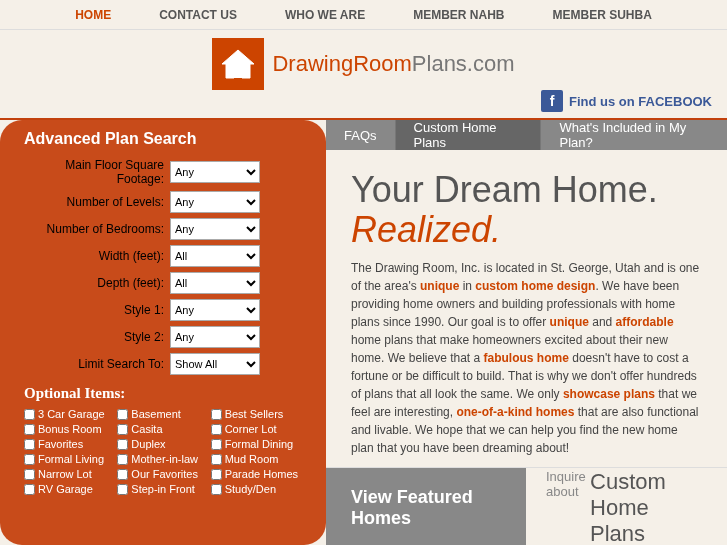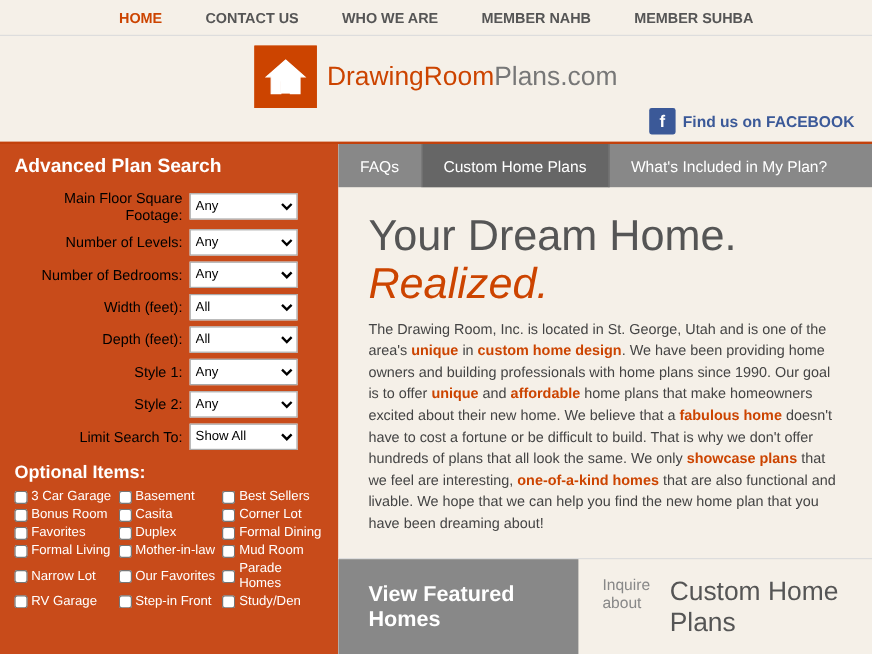--- a/index.html
+++ b/index.html
@@ -9,21 +9,21 @@
     .top-nav {
       background: #f5f0e8;
       border-bottom: 1px solid #ddd;
       display: flex;
       align-items: center;
       padding: 0 10px;
       height: 30px;
     }
     .nav-links {
       display: flex;
-      gap: 0;
+      gap: 12px;
       margin: 0 auto;
     }
     .nav-link {
       padding: 0 18px;
       font-size: 12px;
       font-weight: bold;
       color: #555;
       text-transform: uppercase;
       line-height: 30px;
       cursor: pointer;
@@ -85,25 +85,26 @@
     }
 
     
     .main-layout {
       display: flex;
       height: calc(545px - 30px - 90px);
     }
 
     
     .sidebar {
-      width: 282px;
+      width: 326px;
       background: #c84b1a;
       color: white;
-      padding: 10px 12px;
+      padding: 10px 24px;
       overflow: hidden;
+      border-radius: 22px;
     }
     .sidebar-title {
       font-size: 16px;
       font-weight: bold;
       color: white;
       margin-bottom: 10px;
     }
     .form-row {
       display: flex;
       align-items: center;
@@ -123,20 +124,21 @@
       font-size: 11px;
       border: 1px solid #aaa;
       background: white;
     }
     .optional-title {
       font-size: 15px;
       font-weight: bold;
       color: white;
       margin-top: 10px;
       margin-bottom: 6px;
+      font-family: Liberation Serif, serif;
     }
     .checkboxes-grid {
       display: grid;
       grid-template-columns: 1fr 1fr 1fr;
       gap: 3px 2px;
       font-size: 11px;
       color: white;
     }
     .checkbox-item {
       display: flex;

